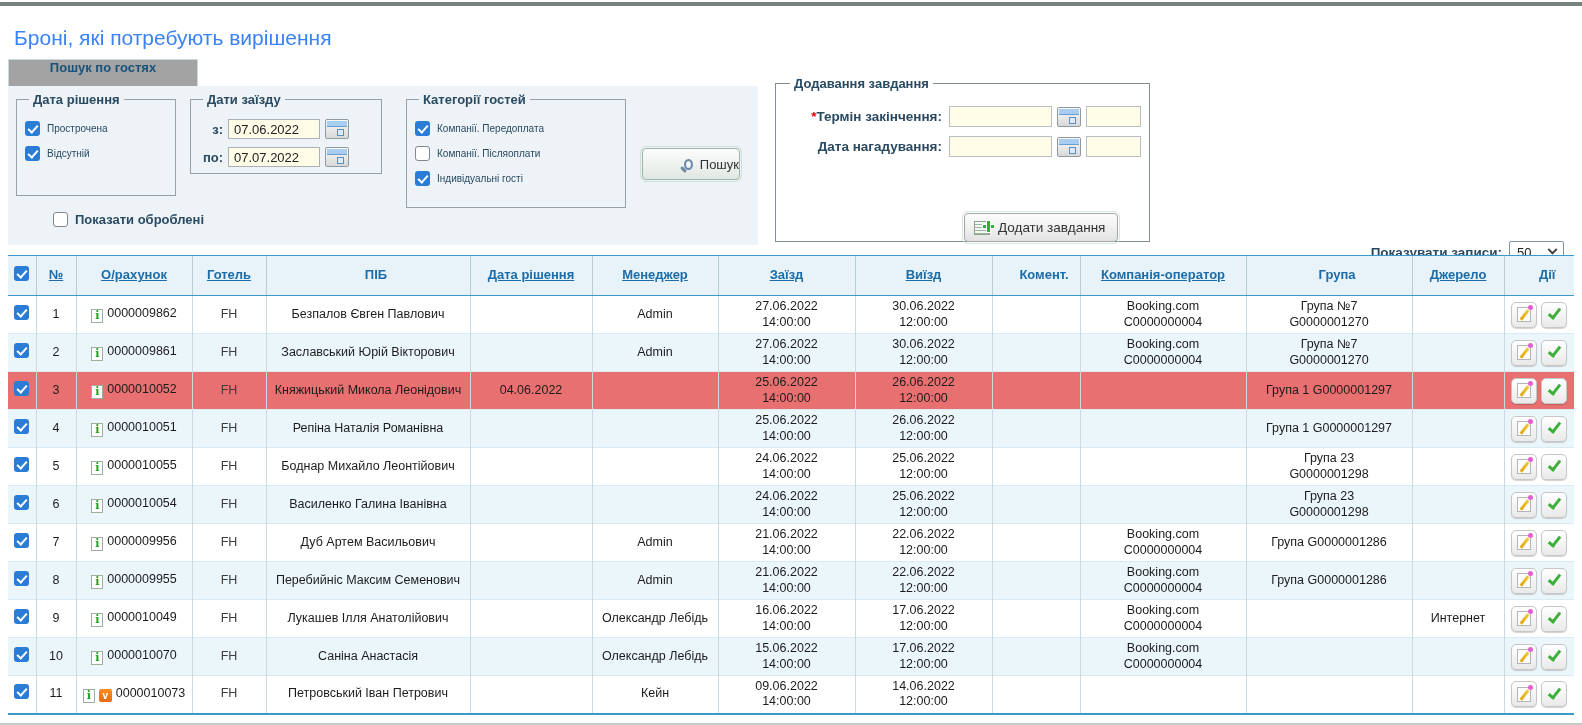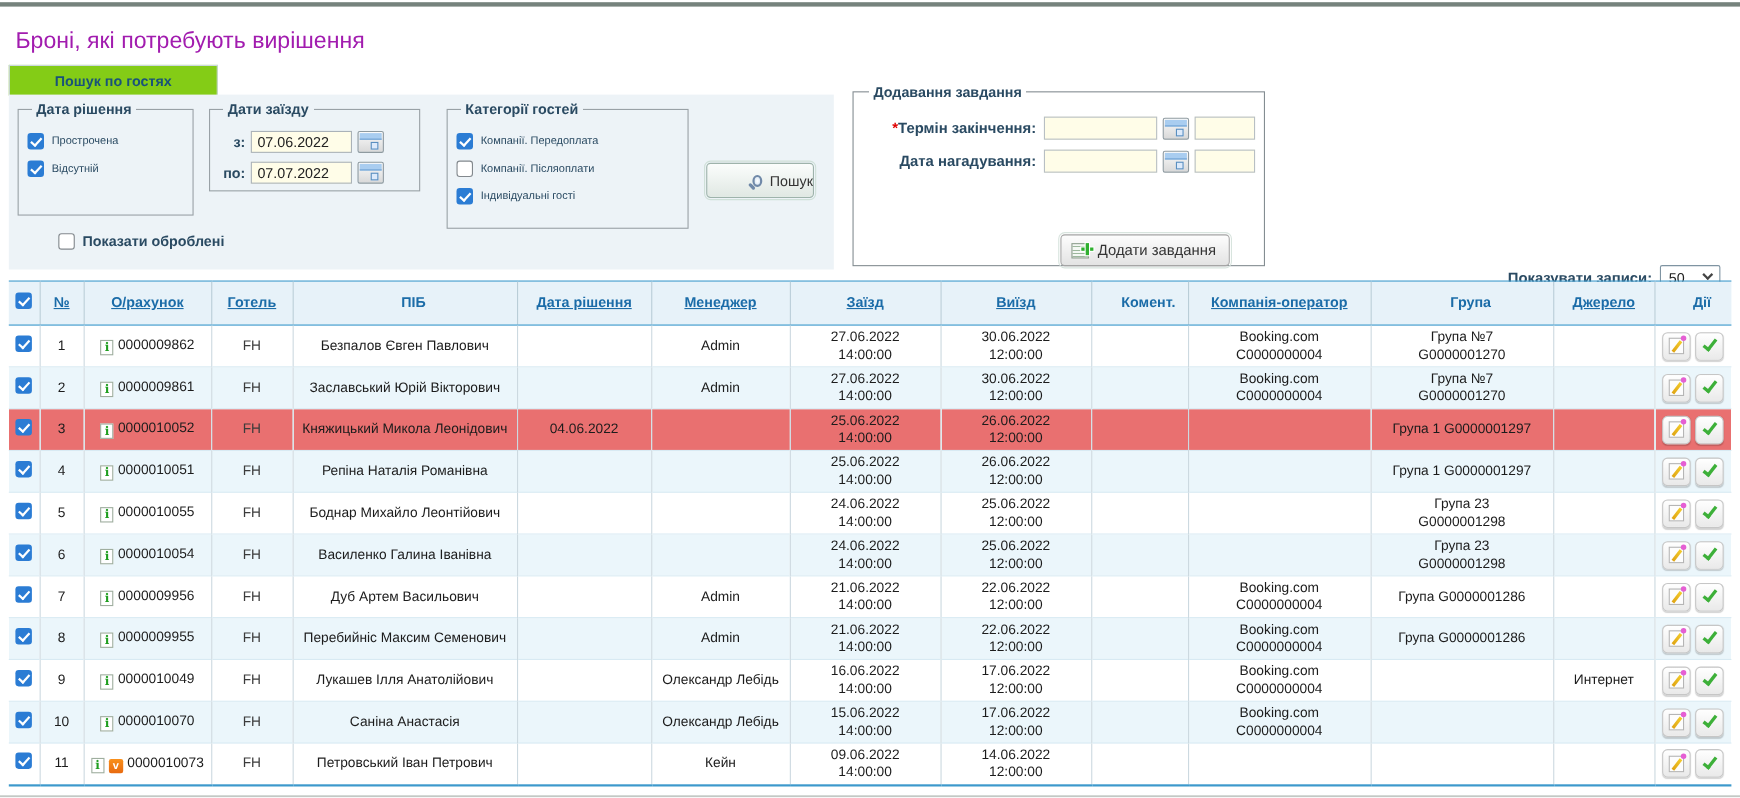--- a/index.html
+++ b/index.html
@@ -3,25 +3,25 @@
 <meta charset="utf-8">
 <style>
   * { box-sizing: border-box; margin: 0; padding: 0; }
   html,body { background:#fff; }
   body { font-family:"Liberation Sans", sans-serif; color:#222; }
   #app { position:relative; width:1582px; height:725px; background:#fff; overflow:hidden; }
 
   .topbar { position:absolute; top:2px; left:0; right:0; height:4px; background:#76837d; }
   .bottombar { position:absolute; bottom:0; left:0; right:0; height:2px; background:#c3c9c5; }
 
-  .page-title { position:absolute; left:14px; top:26px; font-size:21px; font-weight:400; color:#a21caf; }
-
-  .tab { position:absolute; left:8px; top:59px; width:190px; height:28px; background:#84cc16;
+  .page-title { position:absolute; left:14px; top:26px; font-size:21px; font-weight:400; color:#3b82f6; }
+
+  .tab { position:absolute; left:8px; top:59px; width:190px; height:28px; background:#a3a3a3;
          border:1px solid #ccd8de; border-bottom:none; color:#19527a; font-weight:bold; font-size:13px;
-         display:flex; align-items:center; justify-content:center; cursor:pointer; }
+         display:flex; justify-content:center; cursor:pointer; }
 
   .filter-panel { position:absolute; left:8px; top:86px; width:750px; height:159px; background:#edf3f7; }
 
   fieldset { border:1px solid #99a1a6; position:absolute; background:transparent; }
   legend { font-weight:bold; color:#2a4a62; font-size:13px; padding:0 4px; margin-left:6px; }
 
   .fs-decision { left:8px; top:6px; width:160px; height:104px; padding:4px 6px; }
   .fs-arrival  { left:182px; top:6px; width:192px; height:82px; padding:4px 6px; }
   .fs-categories { left:398px; top:6px; width:220px; height:116px; padding:4px 6px; }
 

